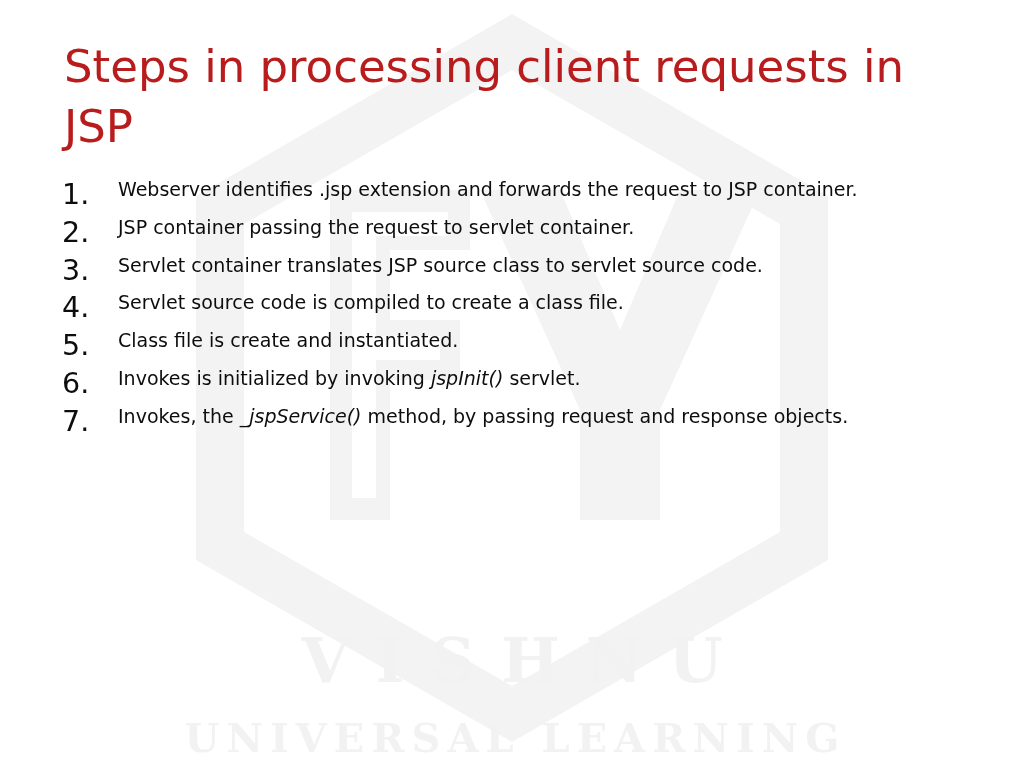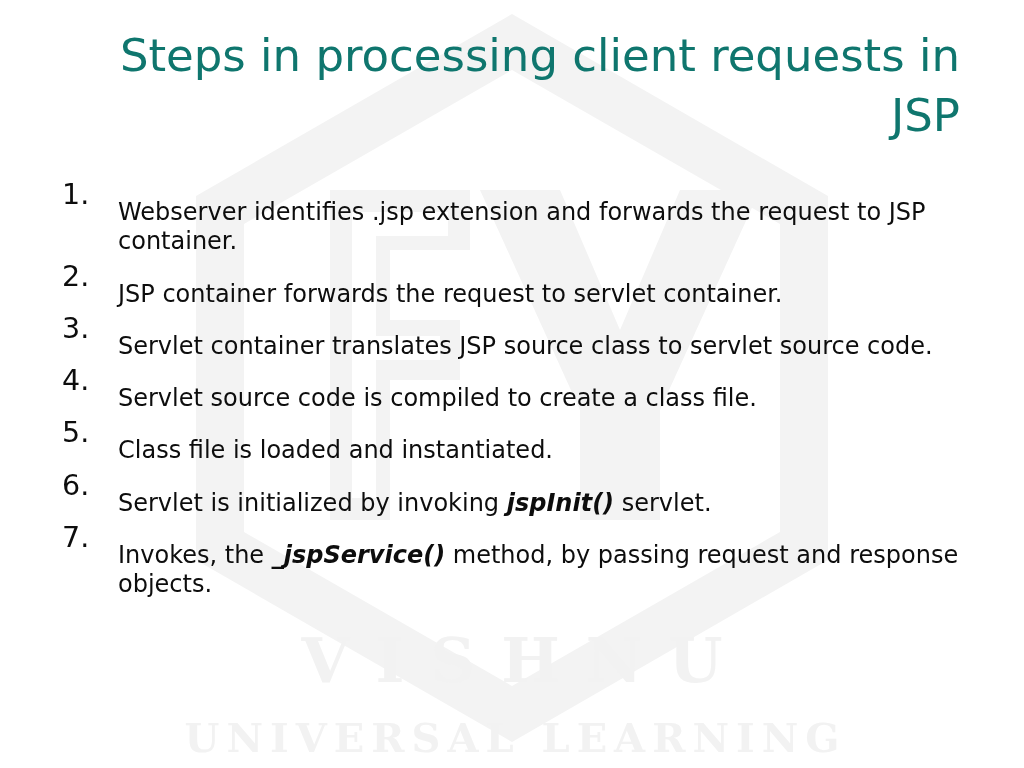--- a/index.html
+++ b/index.html
@@ -51,26 +51,26 @@
     top: 718px;
     font-size: 40px;
     letter-spacing: 7px;
     text-indent: 7px;
   }
 
   
   .title {
     position: absolute;
     left: 64px;
-    top: 26px;
+    top: 37px;
     width: 896px;
-    text-align: right;
+    text-align: left;
     font-size: 45px;
     line-height: 1.33;
-    color: #0f766e;
+    color: #b91c1c;
     font-weight: 400;
     z-index: 2;
   }
 
   
   .body-list {
     position: absolute;
     left: 56px;
     top: 178px;
     width: 924px;
@@ -86,28 +86,26 @@
     width: 62px;
     font-size: 28.5px;
     line-height: 1.22;
     color: #0d0d0d;
     text-align: left;
     padding-left: 6px;
     box-sizing: border-box;
   }
   .text {
     flex: 1 1 auto;
-    font-size: 24px;
+    font-size: 19px;
     line-height: 1.22;
     color: #0d0d0d;
-    margin-top: 20px;
   }
   .text i {
     font-style: italic;
-    font-weight: bold;
   }
 </style>
 </head>
 <body>
 
 <div class="slide">
 
   <div class="watermark">
     <svg width="1024" height="768" viewBox="0 0 1024 768">
       <g fill="#f3f3f3">
@@ -132,41 +130,41 @@
 
   <div class="body-list">
 
     <div class="item">
       <div class="num">1.</div>
       <div class="text"><span>Webserver identifies .jsp extension and forwards the request to JSP container.</span></div>
     </div>
 
     <div class="item">
       <div class="num">2.</div>
-      <div class="text"><span>JSP container forwards the request to servlet container.</span></div>
+      <div class="text"><span>JSP container passing the request to servlet container.</span></div>
     </div>
 
     <div class="item">
       <div class="num">3.</div>
       <div class="text"><span>Servlet container translates JSP source class to servlet source code.</span></div>
     </div>
 
     <div class="item">
       <div class="num">4.</div>
       <div class="text"><span>Servlet source code is compiled to create a class file.</span></div>
     </div>
 
     <div class="item">
       <div class="num">5.</div>
-      <div class="text"><span>Class file is loaded and instantiated.</span></div>
+      <div class="text"><span>Class file is create and instantiated.</span></div>
     </div>
 
     <div class="item">
       <div class="num">6.</div>
-      <div class="text"><span>Servlet is initialized by invoking </span><i>jspInit()</i><span> servlet.</span></div>
+      <div class="text"><span>Invokes is initialized by invoking </span><i>jspInit()</i><span> servlet.</span></div>
     </div>
 
     <div class="item">
       <div class="num">7.</div>
       <div class="text"><span>Invokes, the </span><i>_jspService()</i><span> method, by passing request and response objects.</span></div>
     </div>
 
   </div>
 </div>
 

